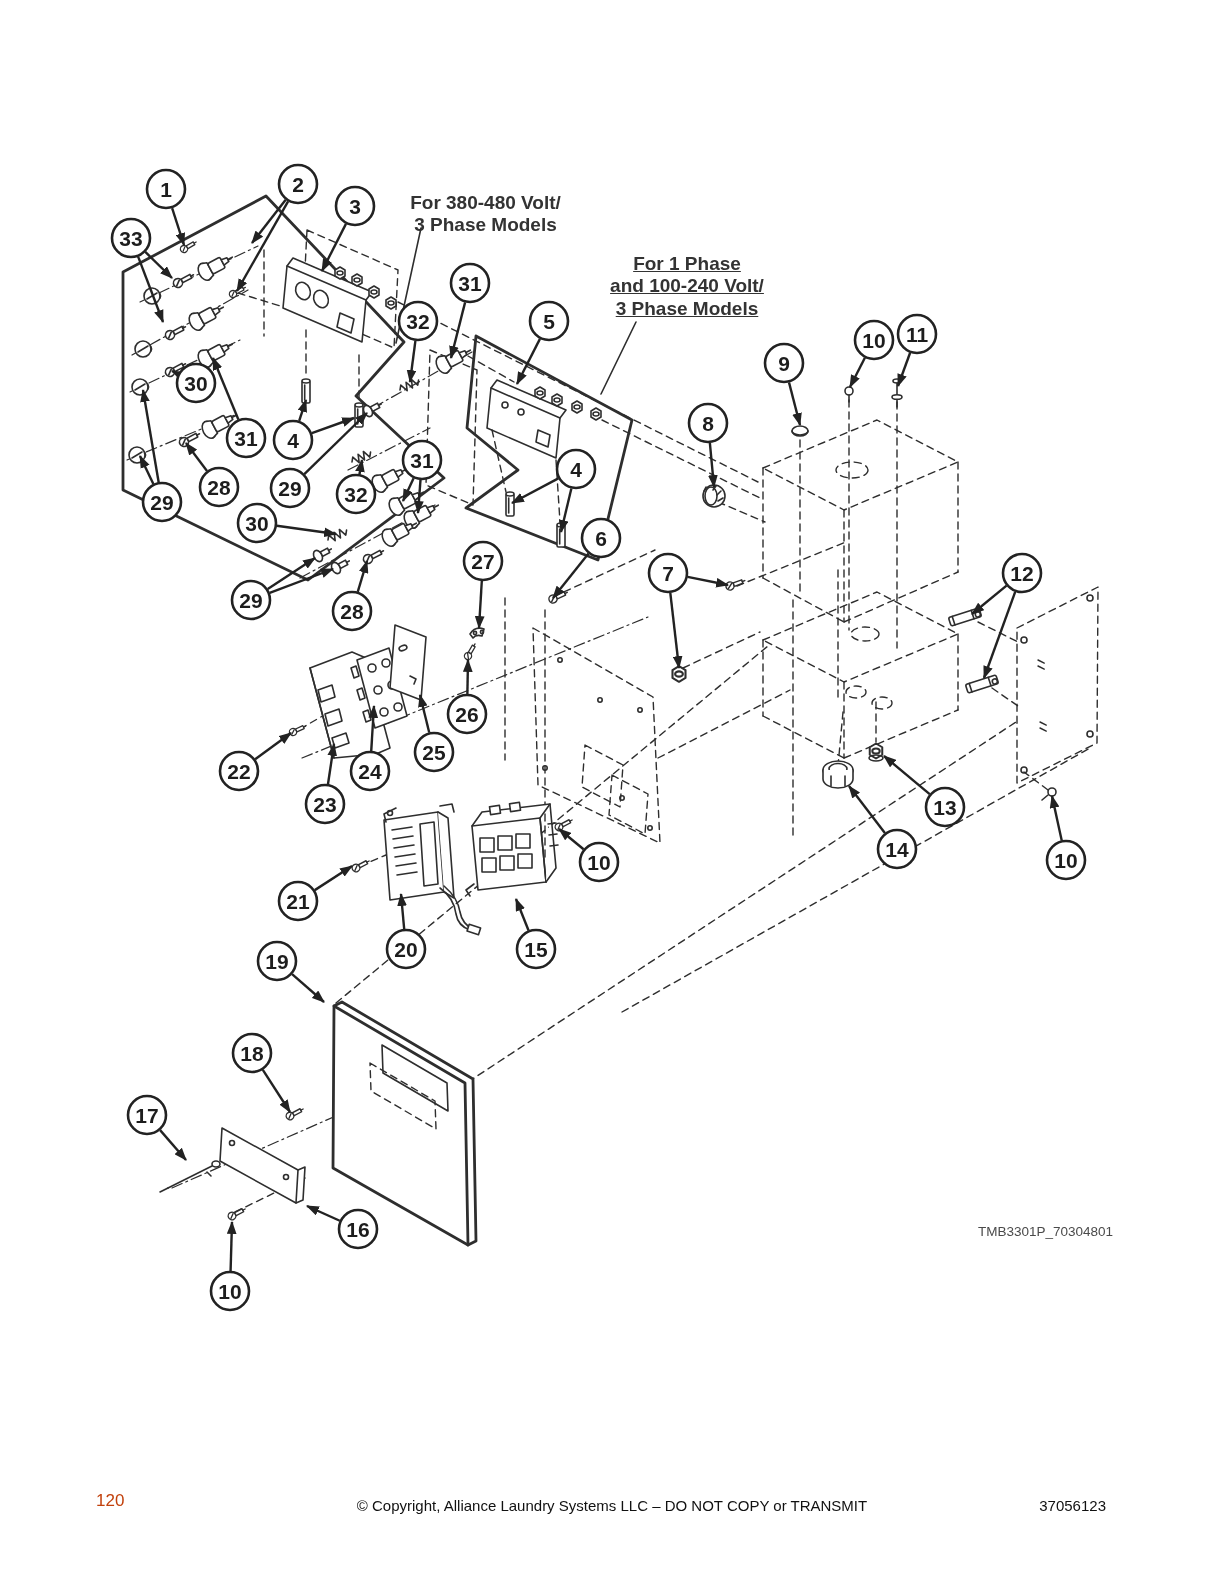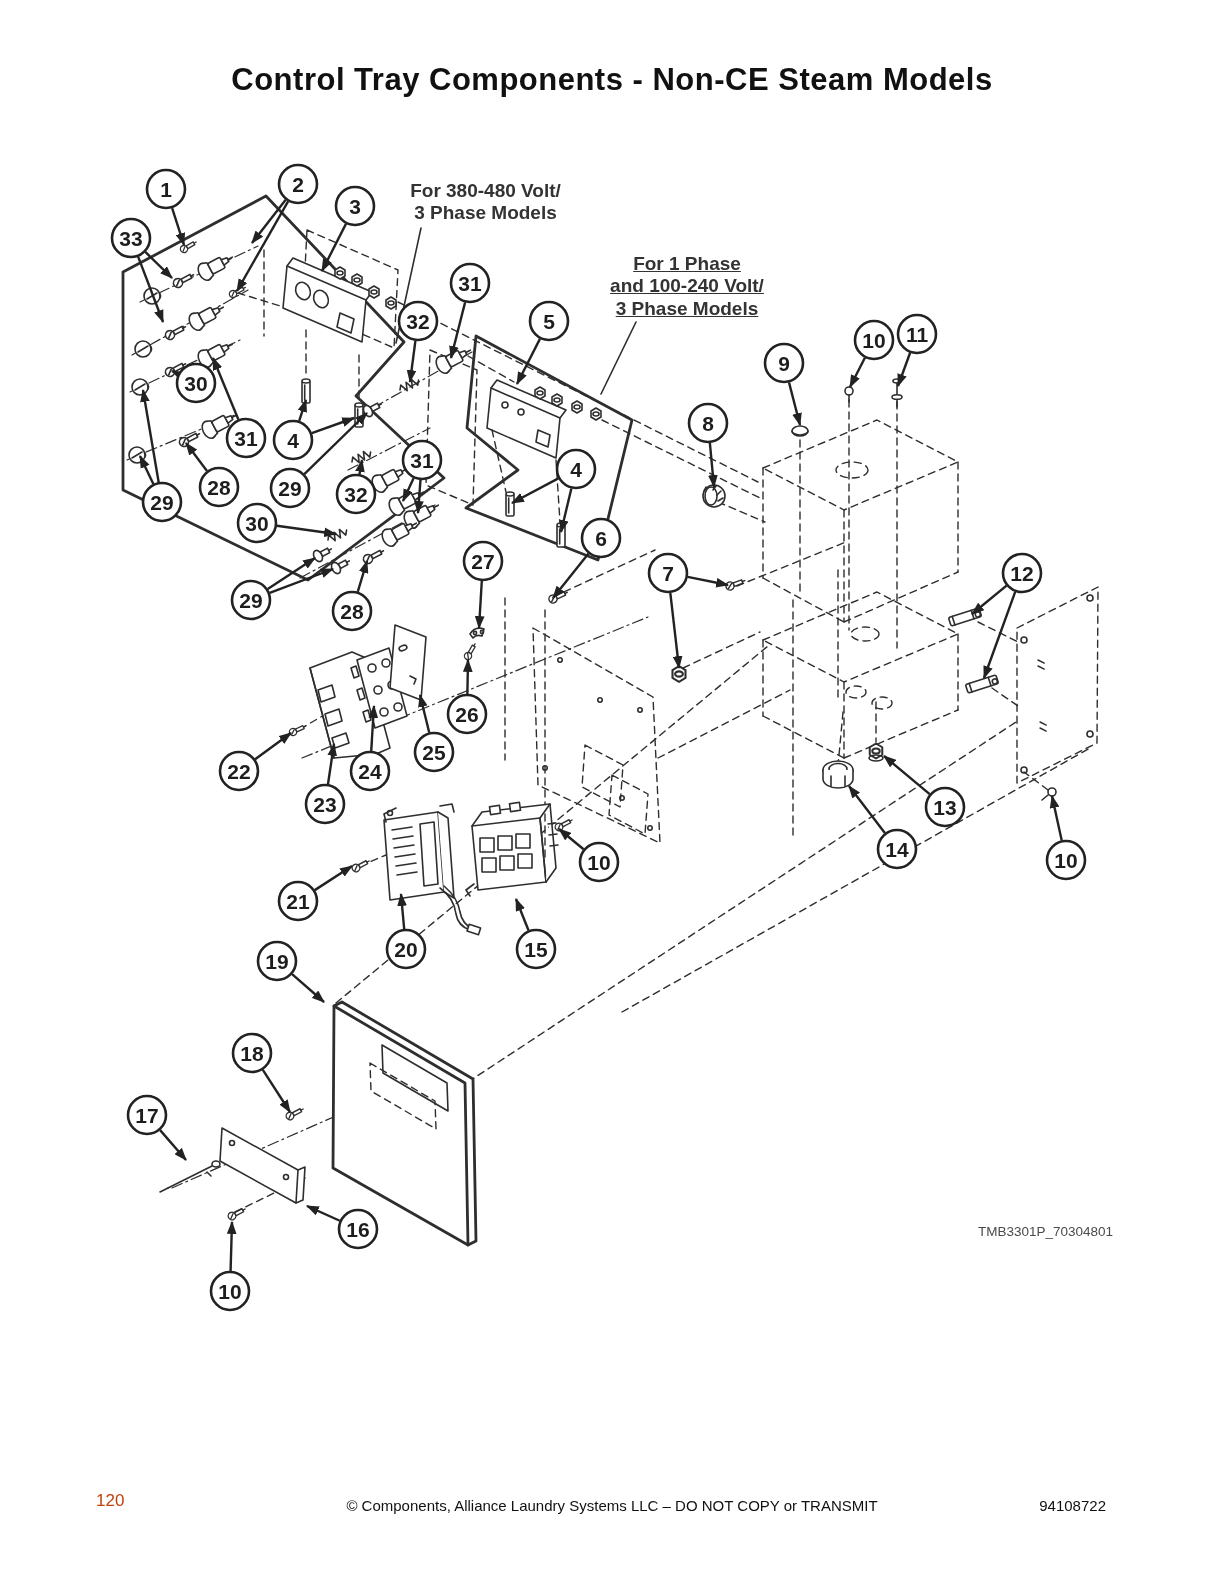--- a/index.html
+++ b/index.html
@@ -2,21 +2,21 @@
 <html><head>
 <meta charset="utf-8">
 <style>
   html,body{margin:0;padding:0;background:#fff;}
   .page{position:relative;width:1224px;height:1584px;background:#fff;overflow:hidden;
         font-family:"Liberation Sans", sans-serif;color:#1d1d1d;}
   .title{position:absolute;top:62px;left:0;width:1224px;text-align:center;
          font-size:31px;font-weight:bold;letter-spacing:.5px;color:#111;}
   .ann{position:absolute;font-size:19px;font-weight:bold;line-height:1.18;
        color:#333;text-align:center;white-space:pre-line;}
-  .ann1{top:180px;left:368px;width:235px;}
+  .ann1{top:192px;left:368px;width:235px;}
   .ann2{top:253px;left:568px;width:238px;text-decoration:underline;}
   .tmb{position:absolute;top:1224px;left:978px;font-size:13.5px;color:#4a4a4a;}
   .pgnum{position:absolute;top:1491px;left:96px;font-size:17px;color:#c2410c;}
   .copyright{position:absolute;top:1497px;left:0;width:1224px;text-align:center;font-size:15px;color:#111;}
   .docnum{position:absolute;top:1497px;right:118px;font-size:15px;color:#111;}
   svg.diag{position:absolute;top:0;left:0;}
   
   .s{stroke:#2e2e2e;fill:none;stroke-width:1.6;stroke-linejoin:round;stroke-linecap:round;}
   .s2{stroke-width:2.8;}
   .w{fill:#fff;}
@@ -24,21 +24,20 @@
   .dd{stroke-dasharray:11 4 2 4;stroke-width:1.2;}
   .callout-line{stroke:#222;stroke-width:2.4;fill:none;}
   .callout-circle{fill:#fff;stroke:#222;stroke-width:2.6;}
   .callout-num{font-family:"Liberation Sans",sans-serif;font-size:21px;font-weight:bold;fill:#1d1d1d;}
 </style>
 </head>
 <body>
 
 <div class="page">
 
-  <div class="title">Control Tray Components - Non-CE Steam Models</div>
 
   <div class="ann ann1">For 380-480 Volt/
 3 Phase Models</div>
   <div class="ann ann2">For 1 Phase
 and 100-240 Volt/
 3 Phase Models</div>
 
   <svg class="diag" width="1224" height="1584" viewBox="0 0 1224 1584" xmlns="http://www.w3.org/2000/svg">
     <defs>
       <marker id="arw" viewBox="0 0 12 9" refX="11" refY="4.5" markerWidth="13" markerHeight="10" orient="auto" markerUnits="userSpaceOnUse">
@@ -597,15 +596,15 @@
         <g>
           <line x1="230.57946677373926" y1="1271.0083963059956" x2="232" y2="1222" class="callout-line" marker-end="url(#arw)"></line>
           <circle cx="230" cy="1291" r="19" class="callout-circle"></circle>
           <text x="230" y="1291" text-anchor="middle" dy="0.36em" class="callout-num">10</text>
         </g>
       </g>
   </svg>
 
   <div class="tmb">TMB3301P_70304801</div>
   <div class="pgnum">120</div>
-  <div class="copyright">© Components, Alliance Laundry Systems LLC – DO NOT COPY or TRANSMIT</div>
-  <div class="docnum">94108722</div>
+  <div class="copyright">© Copyright, Alliance Laundry Systems LLC – DO NOT COPY or TRANSMIT</div>
+  <div class="docnum">37056123</div>
 </div>
 
 </body></html>

